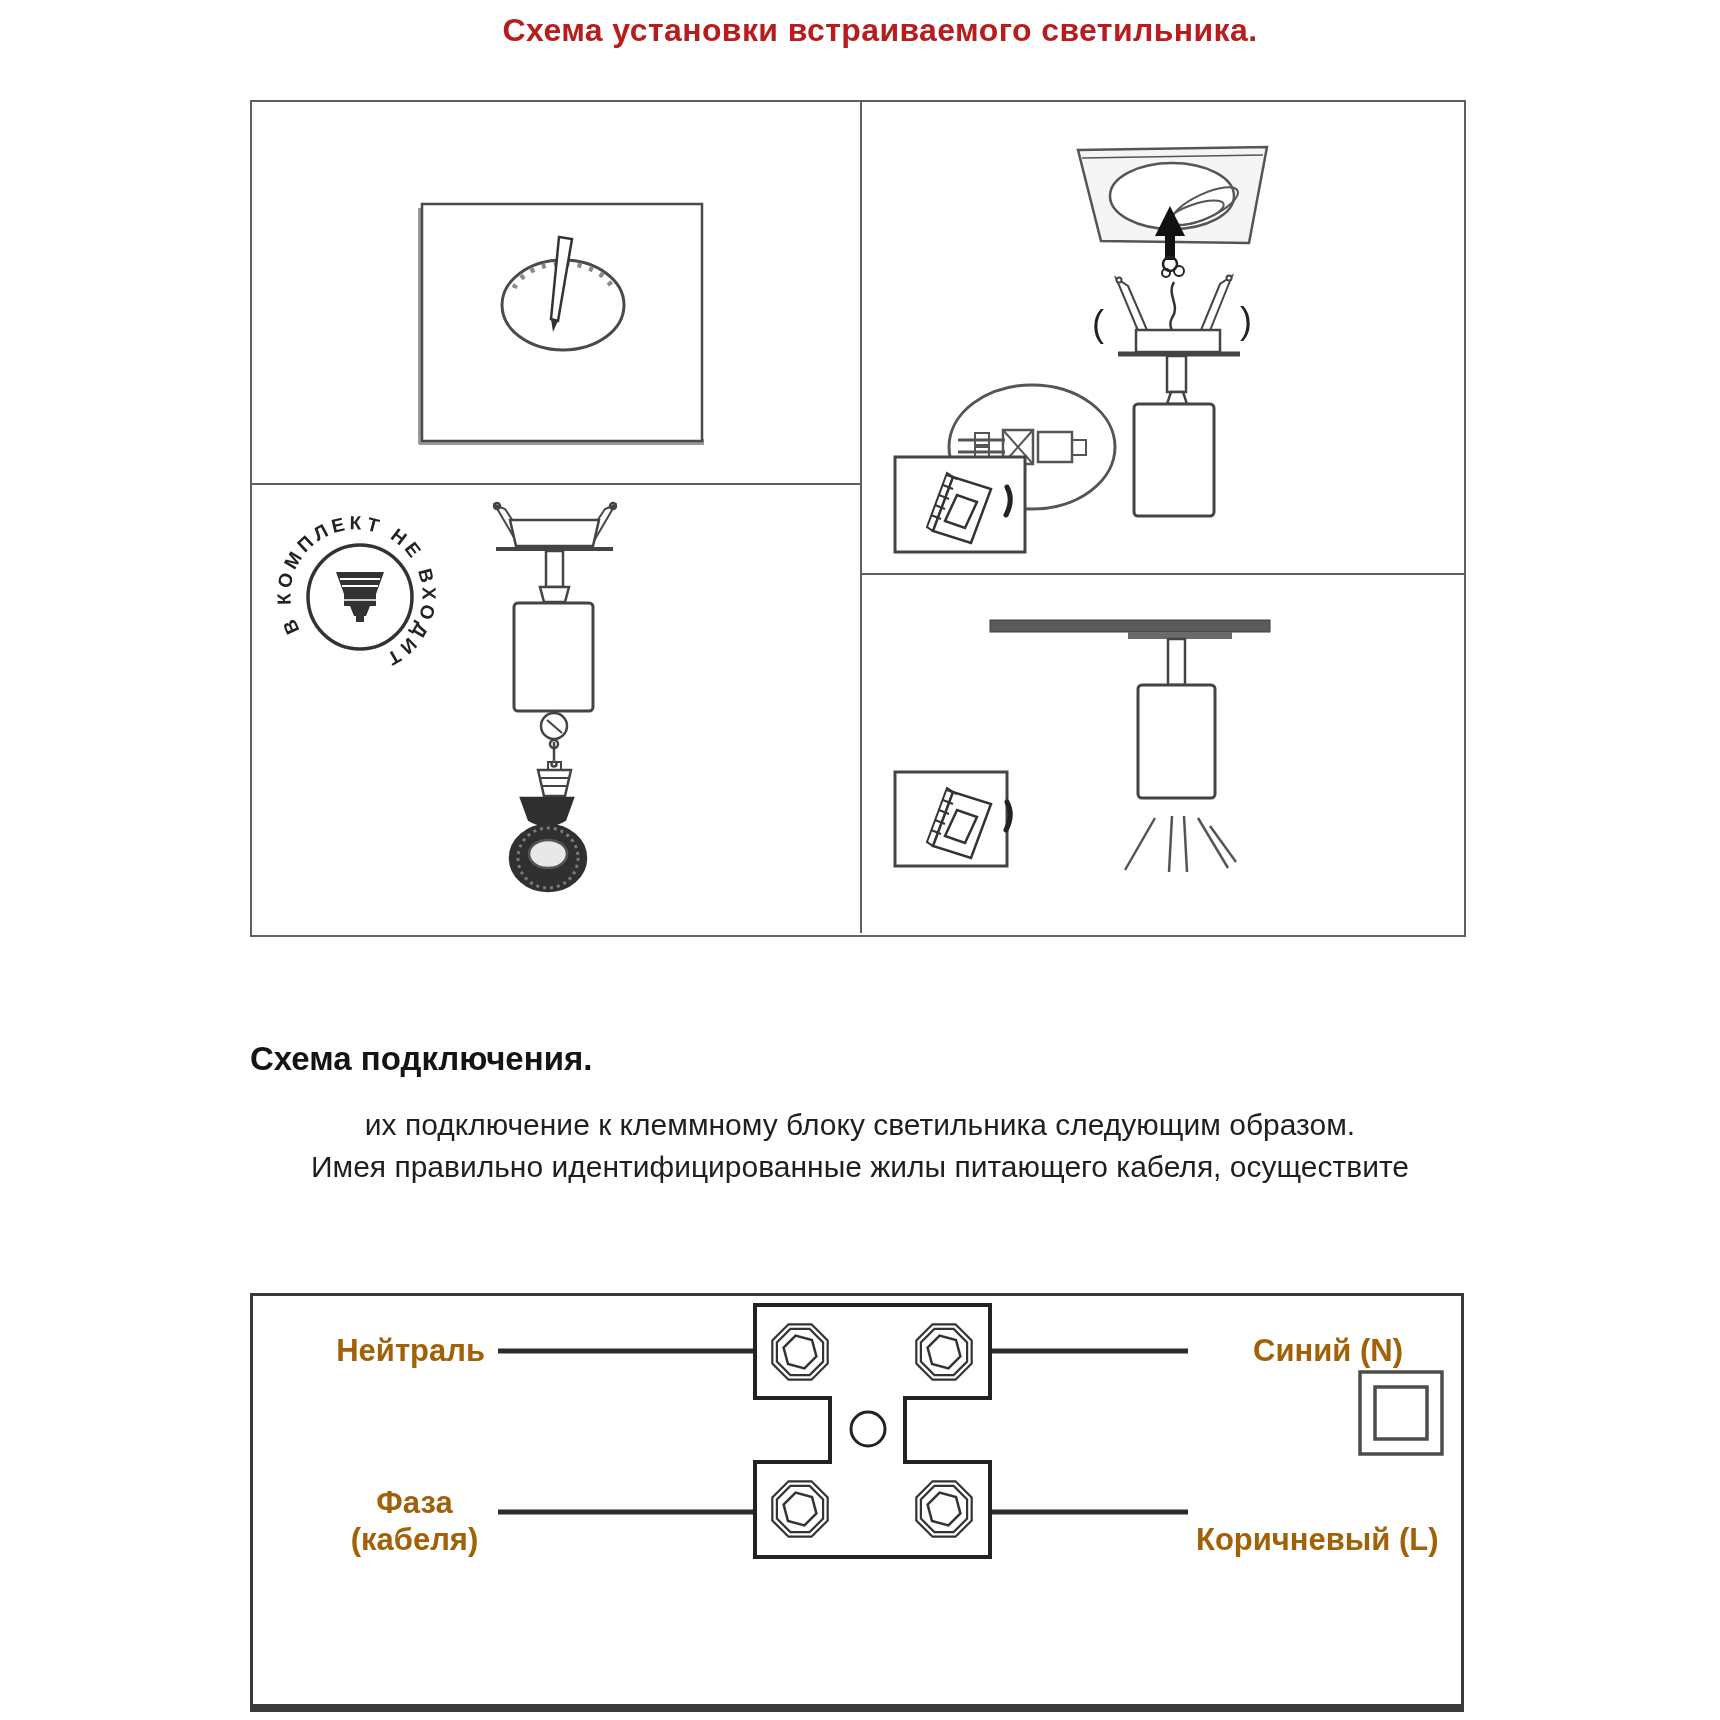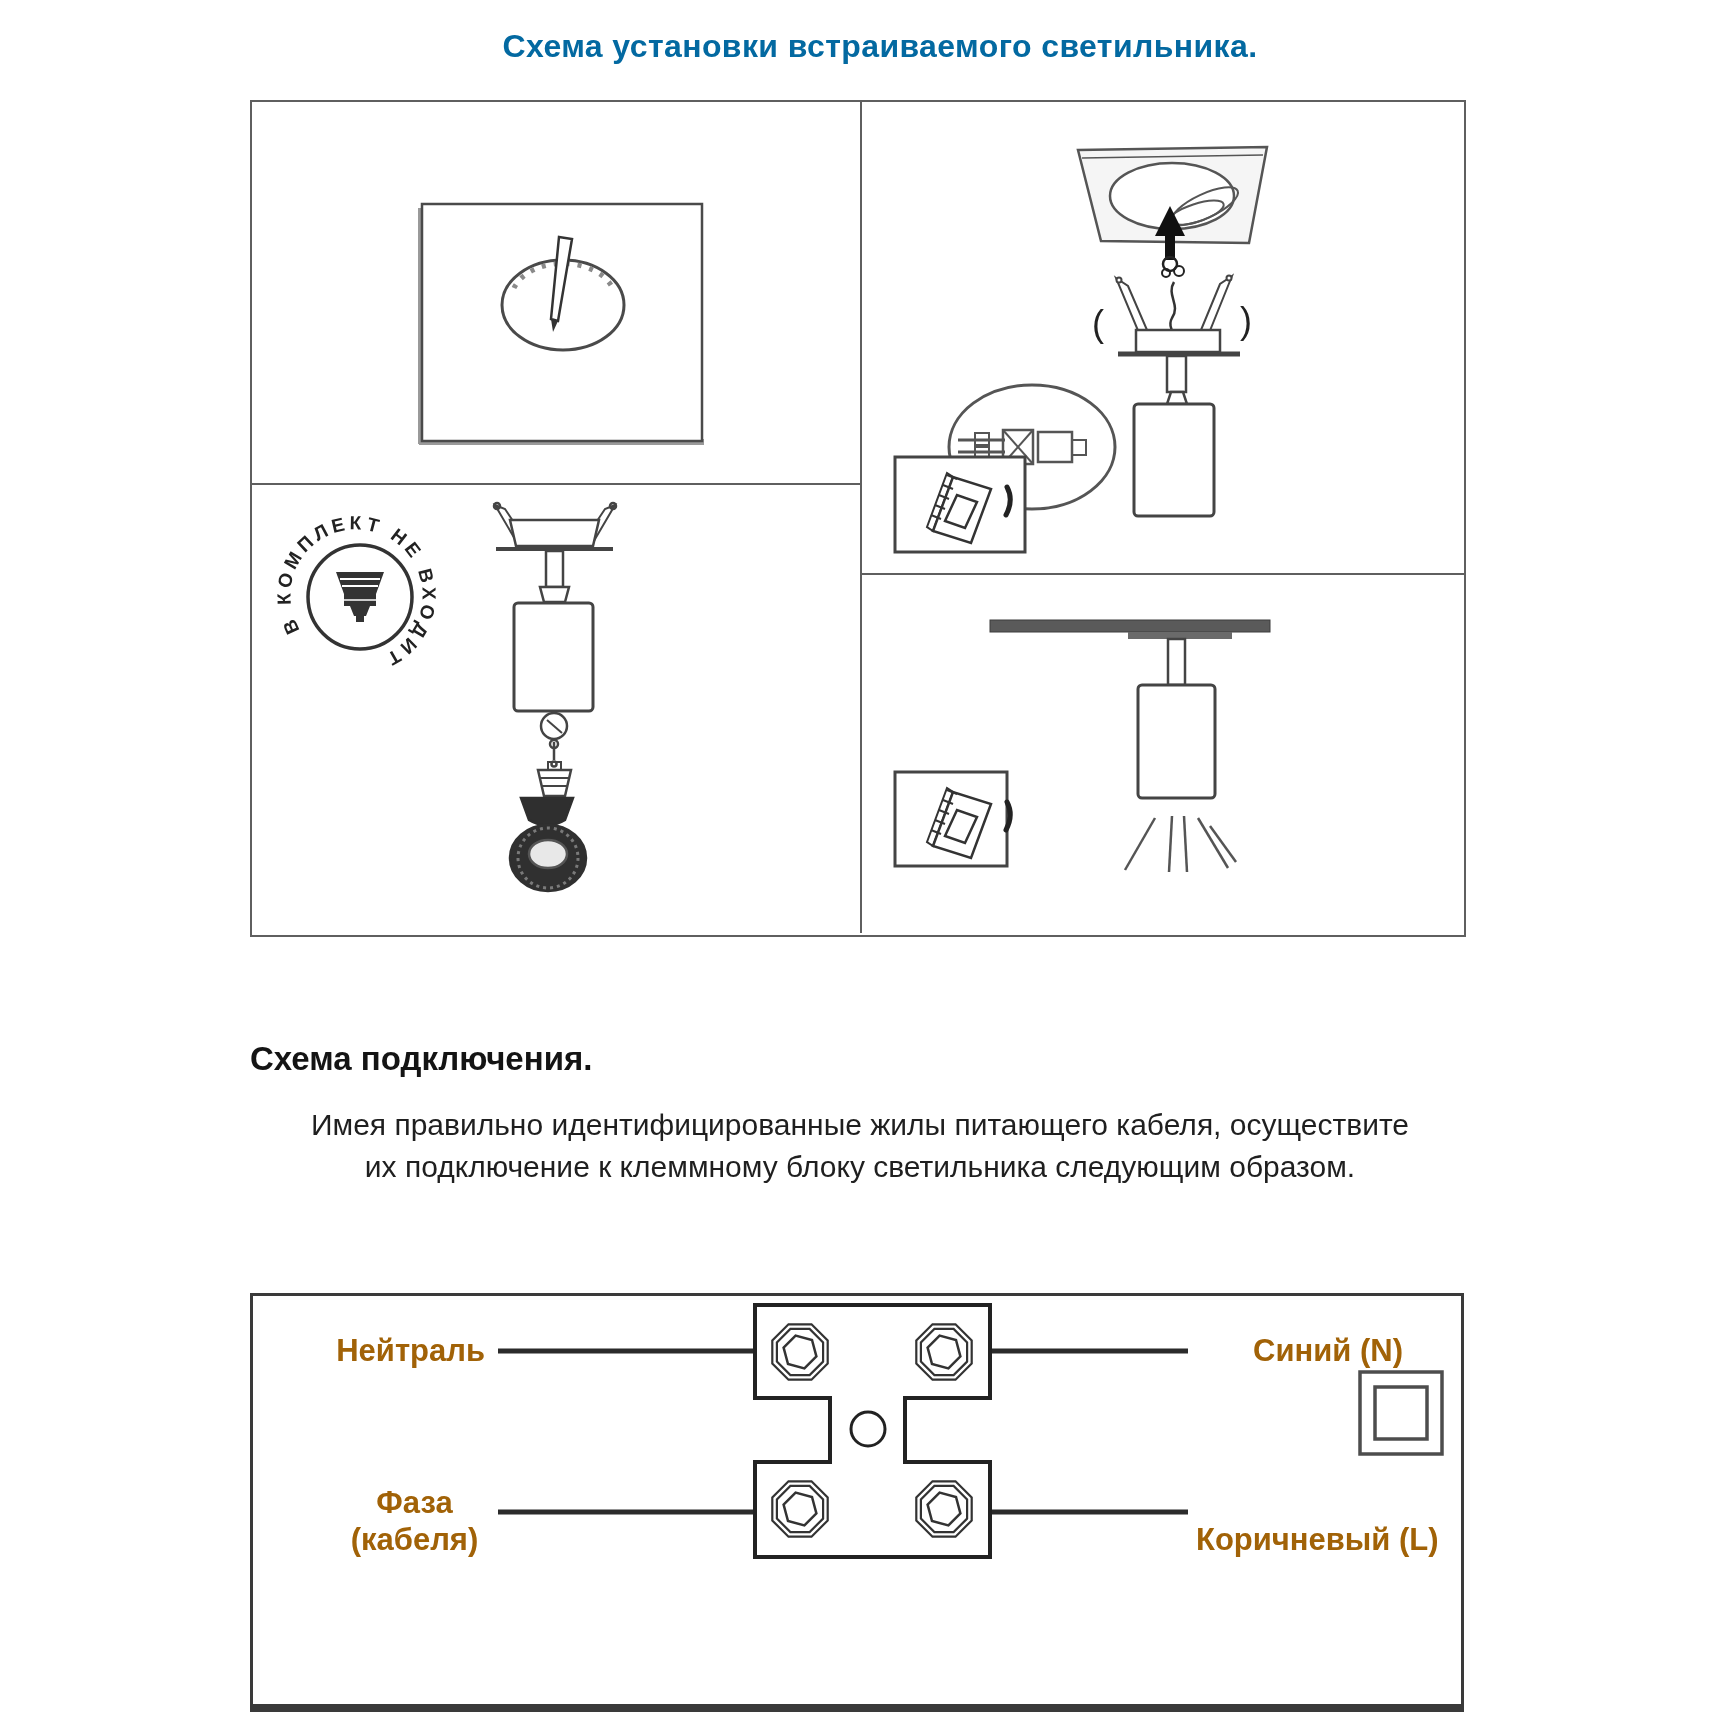--- a/index.html
+++ b/index.html
@@ -3,22 +3,22 @@
 <meta charset="utf-8">
 <style>
   html,body{margin:0;padding:0;}
   body{
     width:1720px;height:1720px;position:relative;overflow:hidden;
     background:#ffffff;color:#1a1a1a;
     font-family:"Liberation Sans", sans-serif;
   }
   .abs{position:absolute;}
   #title{
-    top:28px;left:40px;width:1680px;text-align:center;
-    font-size:32px;font-weight:bold;color:#0369a1;letter-spacing:.4px;
+    top:12px;left:40px;width:1680px;text-align:center;
+    font-size:32px;font-weight:bold;color:#b91c1c;letter-spacing:.4px;
   }
   #grid-box{
     left:250px;top:100px;width:1212px;height:833px;
     border:2px solid #5f5f5f;background:#fff;
   }
   #grid-box .vdiv{position:absolute;left:608px;top:0;width:2px;height:831px;background:#5f5f5f;}
   #grid-box .hdiv-left{position:absolute;left:0;top:381px;width:608px;height:2px;background:#5f5f5f;}
   #grid-box .hdiv-right{position:absolute;left:610px;top:471px;width:602px;height:2px;background:#5f5f5f;}
   #grid-box svg{position:absolute;display:block;}
   #svg-p1{left:0;top:0;}
@@ -183,22 +183,22 @@
     <g>
       <rect x="895" y="772" width="112" height="94" fill="#fff" stroke="#444" stroke-width="3"></rect>
       <use href="#switchicon" x="895" y="772" transform="scale(1)"></use>
     </g>
   </svg>
 </div>
 
 <div class="abs" id="section-heading">Схема подключения.</div>
 
 <div class="abs" id="paragraph">
+  <div>их подключение к клеммному блоку светильника следующим образом.</div>
   <div>Имея правильно идентифицированные жилы питающего кабеля, осуществите</div>
-  <div>их подключение к клеммному блоку светильника следующим образом.</div>
 </div>
 
 <div class="abs" id="wiring-box">
   <svg width="1208" height="408" viewBox="253 1296 1208 408">
     <defs>
       <g id="hexnut" fill="none" stroke="#333" stroke-width="2.2">
         <polygon points="27.7,11.5 11.5,27.7 -11.5,27.7 -27.7,11.5 -27.7,-11.5 -11.5,-27.7 11.5,-27.7 27.7,-11.5"></polygon>
         <polygon points="23.1,9.6 9.6,23.1 -9.6,23.1 -23.1,9.6 -23.1,-9.6 -9.6,-23.1 9.6,-23.1 23.1,-9.6"></polygon>
         <polygon points="16.4,4.4 4.4,16.4 -12,12 -16.4,-4.4 -4.4,-16.4 12,-12" stroke-width="2.5"></polygon>
       </g>

